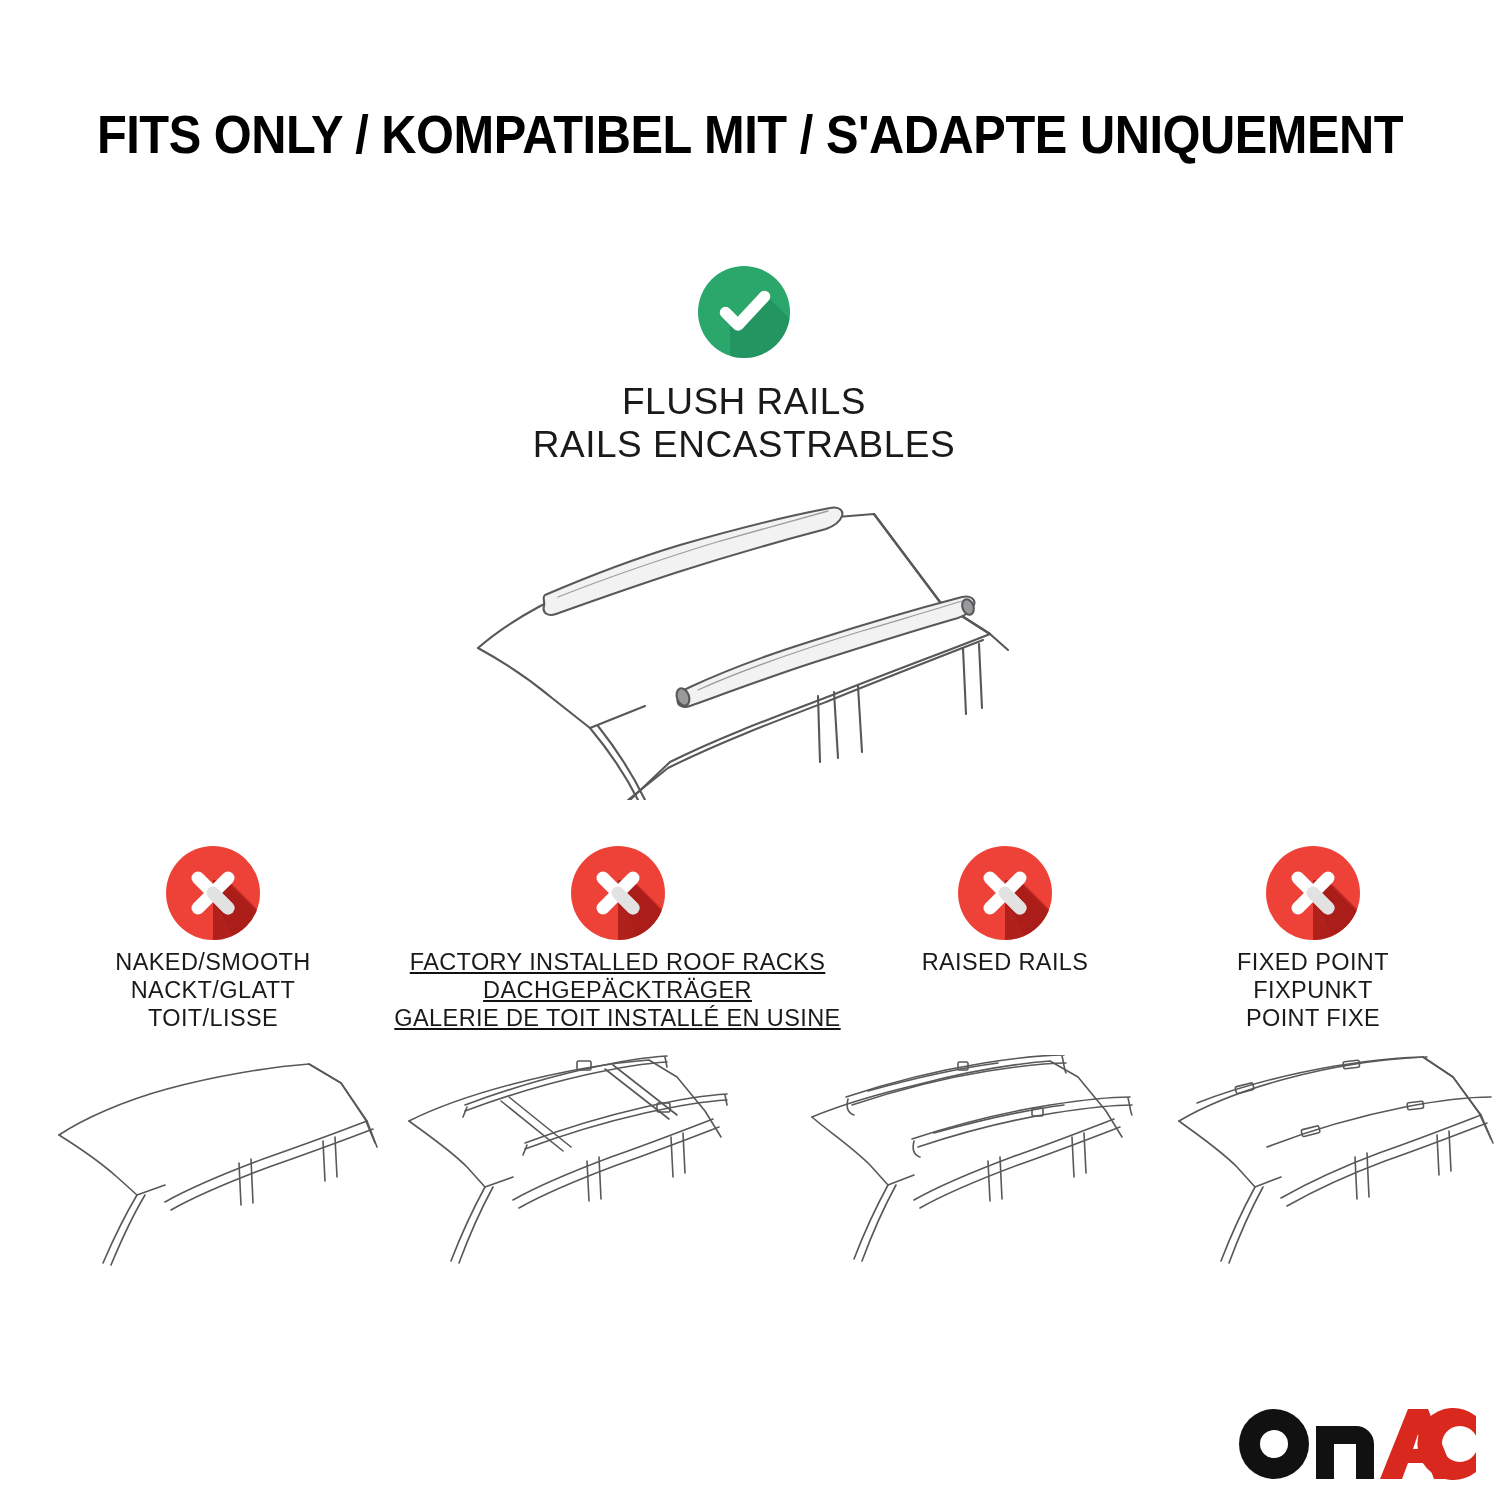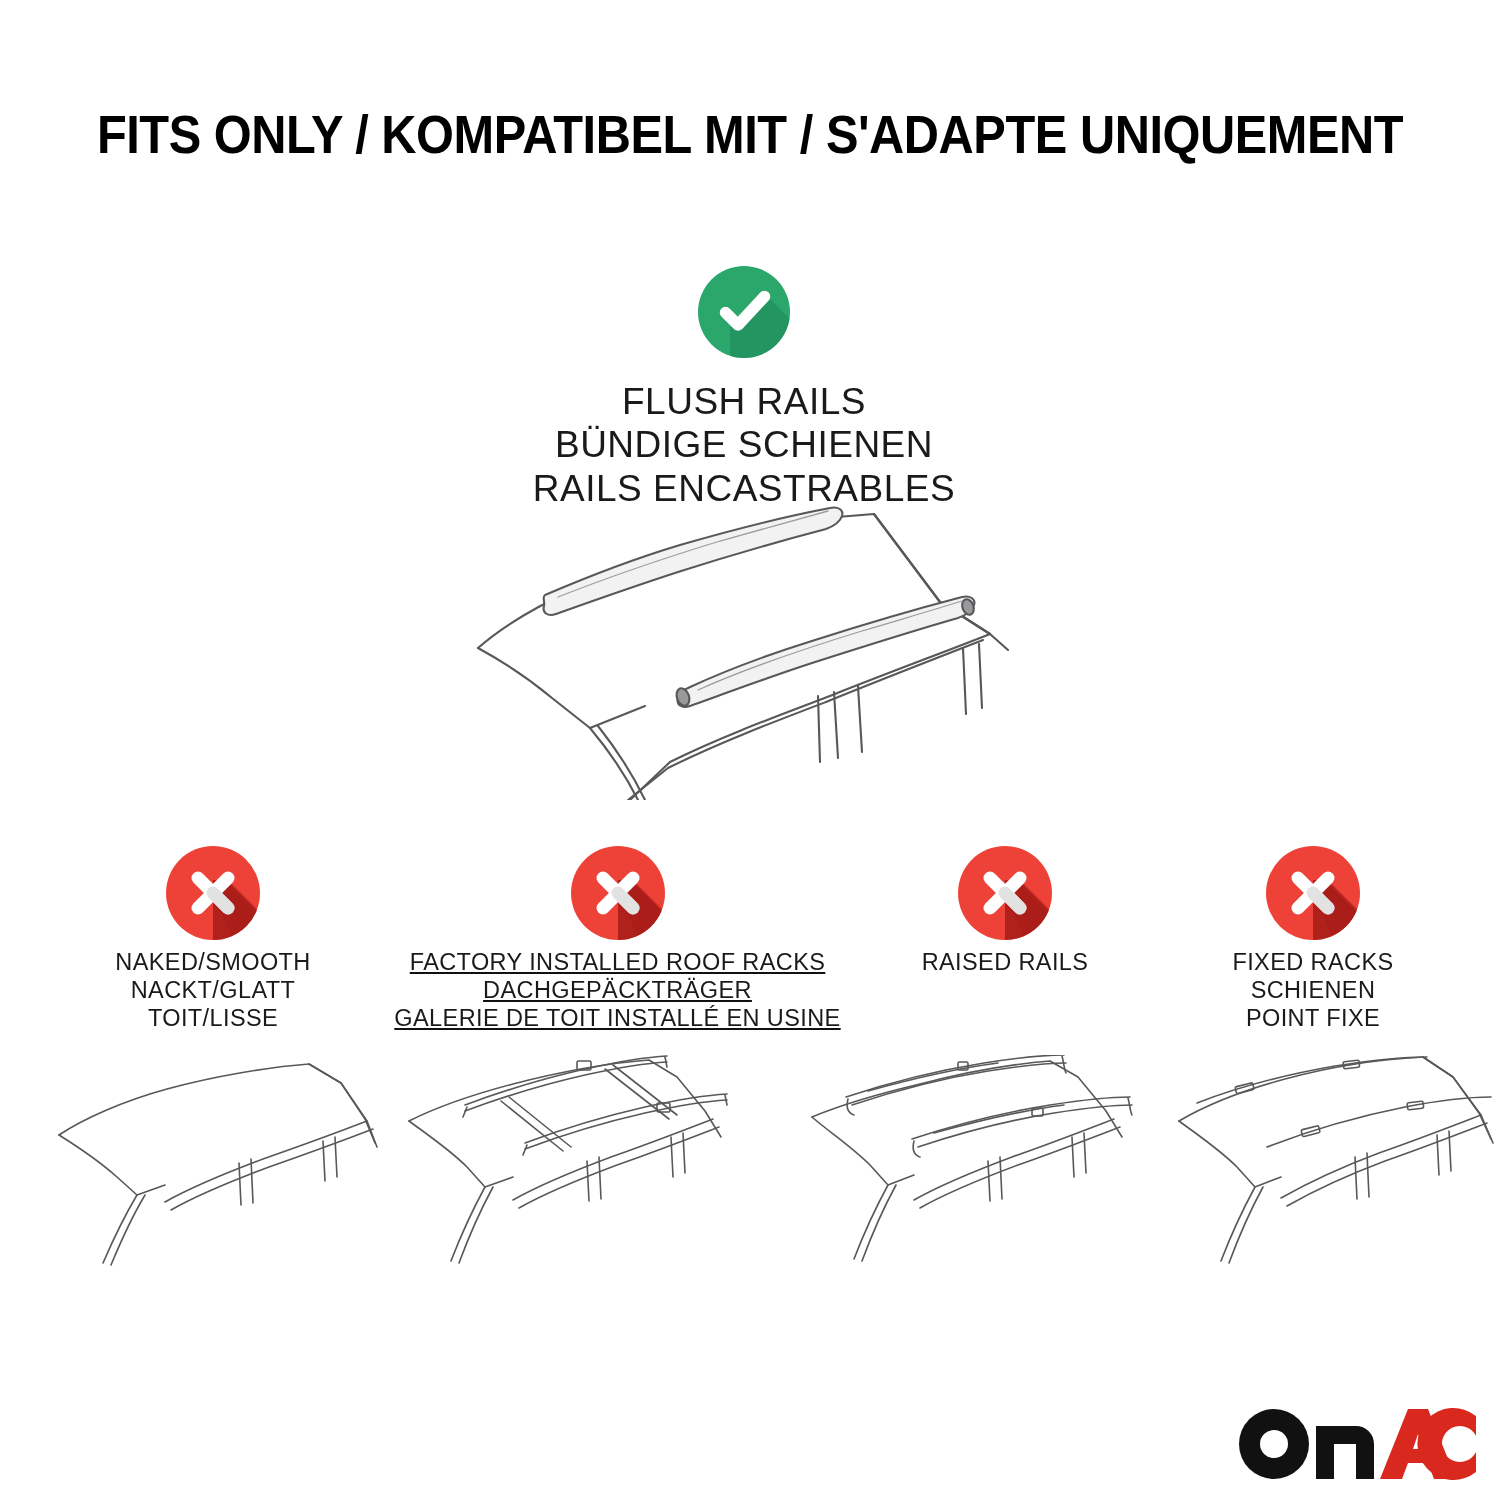--- a/index.html
+++ b/index.html
@@ -122,21 +122,20 @@
       <g clip-path="url(#clipHeroCircle)">
 
         <path d="M40 52 L52 64 L76 37 L120 81 L120 120 L40 120 Z" fill="#1E8757" opacity="0.55"></path>
       </g>
       <path d="M35.5 54.5 L48 67 L74.5 38.5" fill="none" stroke="#ffffff" stroke-width="11.5" stroke-linecap="round" stroke-linejoin="round"></path>
     </svg>
   </div>
 
   <div class="hero-labels">
     <div>FLUSH RAILS</div>
-    <div>BÜNDIGE SCHIENEN</div>
     <div>RAILS ENCASTRABLES</div>
   </div>
 </div>
 
 <div class="hero-art">
   <svg width="560" height="300" viewBox="0 0 560 300" aria-hidden="true">
     <g fill="none" stroke="#58585A" stroke-width="2.1" stroke-linecap="round" stroke-linejoin="round">
 
       <path d="M8 148 C 40 120, 90 92, 150 72 C 215 50, 290 30, 355 18 L 404 14 L 470 102 L 520 134"></path>
       <path d="M404 14 L 470 102 L 520 134 L 538 150"></path>
@@ -272,22 +271,22 @@
           <path d="M47 34 L60 34 L110 84 L110 110 L47 110 Z" fill="#A61B18" opacity="0.85"></path>
         </g>
         <g stroke-linecap="round" stroke-width="13" fill="none">
           <path d="M32 32 L62 62" stroke="#ffffff"></path>
           <path d="M62 32 L32 62" stroke="#ffffff"></path>
         </g>
         <path d="M47 47 L62 62" stroke="#d8d8d8" stroke-width="13" stroke-linecap="round" fill="none" opacity="0.75"></path>
       </svg>
     </div>
     <div class="col-label">
-      <div>FIXED RACKS</div>
-      <div>SCHIENEN</div>
+      <div>FIXED POINT</div>
+      <div>FIXPUNKT</div>
       <div>POINT FIXE</div>
     </div>
   </div>
 </div>
 
 <div class="col-art" style="left:55px;top:1055px;width:330px;">
   <svg width="330" height="225" viewBox="0 0 330 225" aria-hidden="true">
     <g fill="none" stroke="#58585A" stroke-width="1.6" stroke-linecap="round" stroke-linejoin="round">
       <path d="M4 80 C 28 64, 68 46, 112 34 C 160 21, 214 12, 254 9 L 286 28 L 310 64 L 320 88"></path>
       <path d="M254 9 L 286 28 L 312 66 L 322 92"></path>

